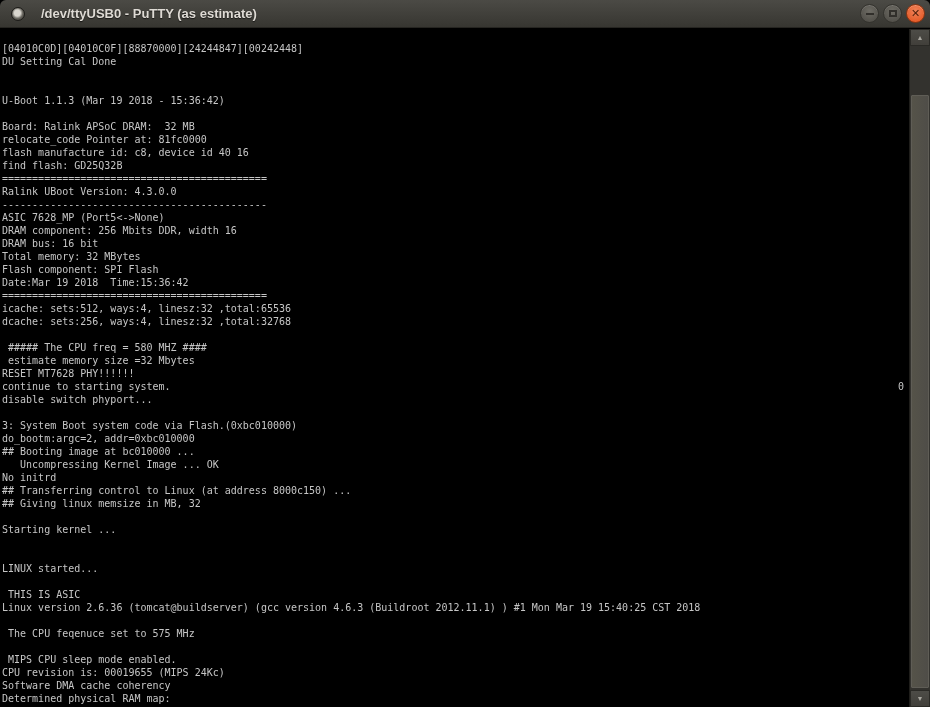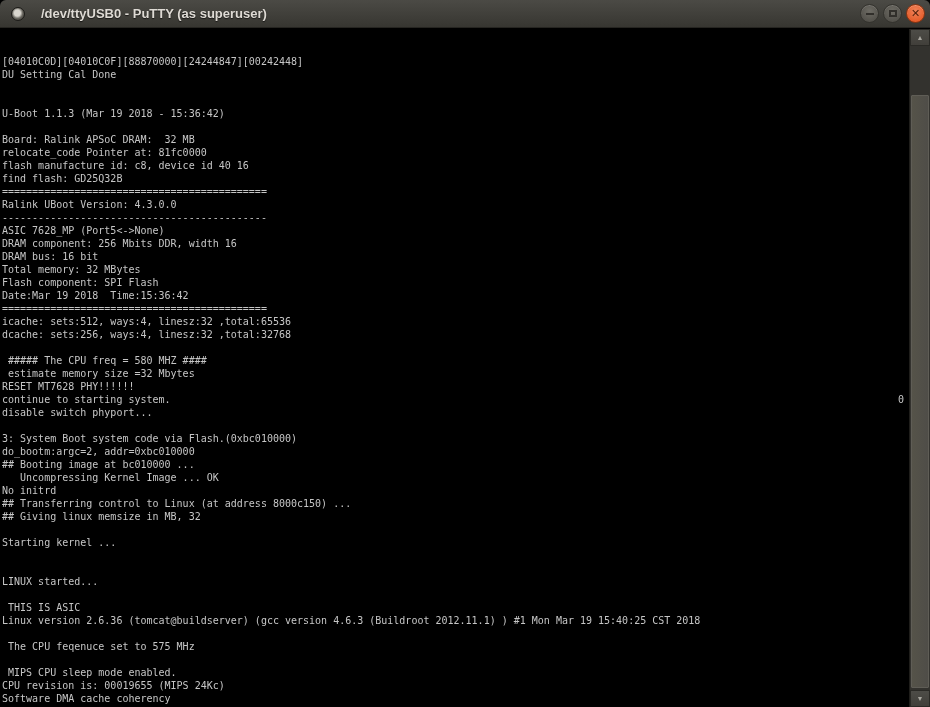--- a/index.html
+++ b/index.html
@@ -59,21 +59,21 @@
 
   
   .terminal {
     position:absolute; top:29px; left:0;
     width:909px; height:678px;
     background:#000;
     color:#c6c6c6;
     font-family:"DejaVu Sans Mono","Liberation Mono",monospace;
     font-size:10px; line-height:13px;
     white-space:pre;
-    padding:13px 0 0 2px;
+    padding:0 0 0 2px;
     cursor:text;
     overflow:hidden;
   }
   .term-line { height:13px; position:relative; }
   .term-line .right-frag { position:absolute; left:896px; top:0; }
 
   
   .scrollbar {
     position:absolute; top:29px; right:0;
     width:21px; height:678px;
@@ -95,21 +95,21 @@
     background:linear-gradient(90deg,#555349,#4f4d48);
     border:1px solid #5f5d56;
     border-radius:1px;
   }
 </style>
 </head>
 <body>
 
 <div class="titlebar">
   <div class="win-icon"></div>
-  <div class="win-title">/dev/ttyUSB0 - PuTTY (as superuser)</div>
+  <div class="win-title">/dev/ttyUSB0 - PuTTY (as estimate)</div>
   <div class="win-controls">
     <div class="wbtn gray">
       <span class="glyph-minus"></span>
     </div>
     <div class="wbtn gray">
       <span class="glyph-square"></span>
     </div>
     <div class="wbtn close">
       <span class="glyph-x">✕</span>
     </div>

